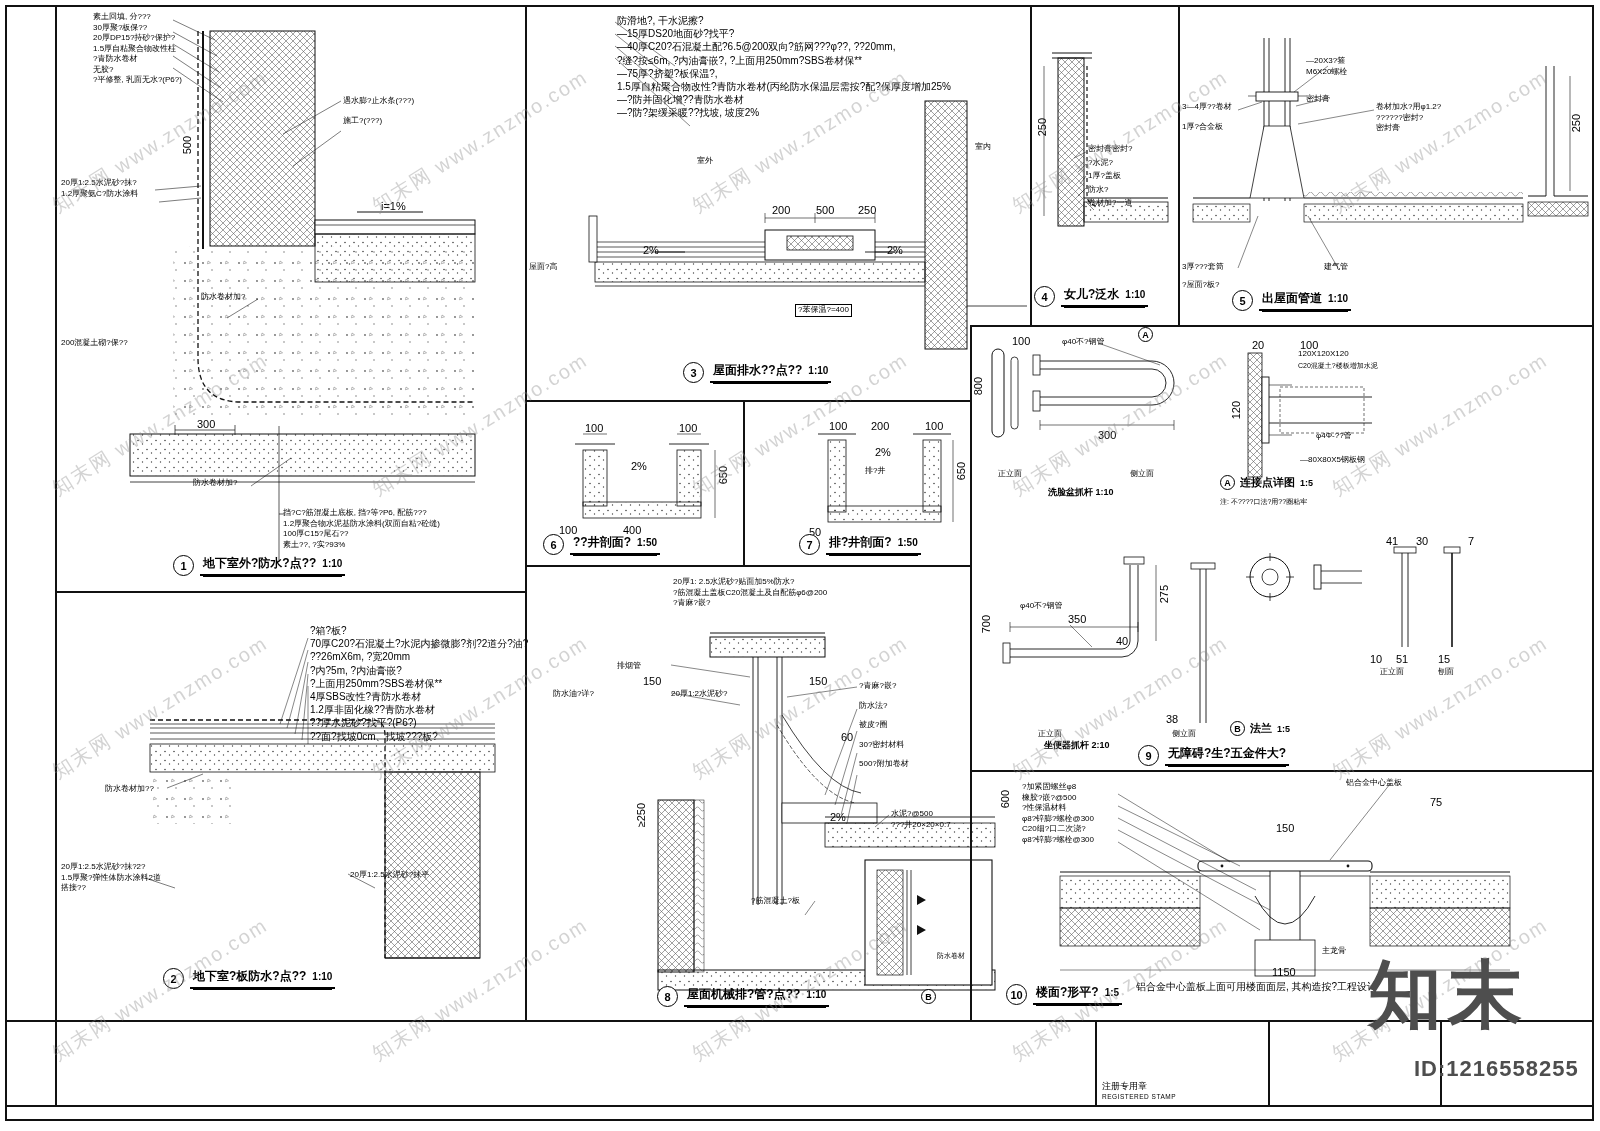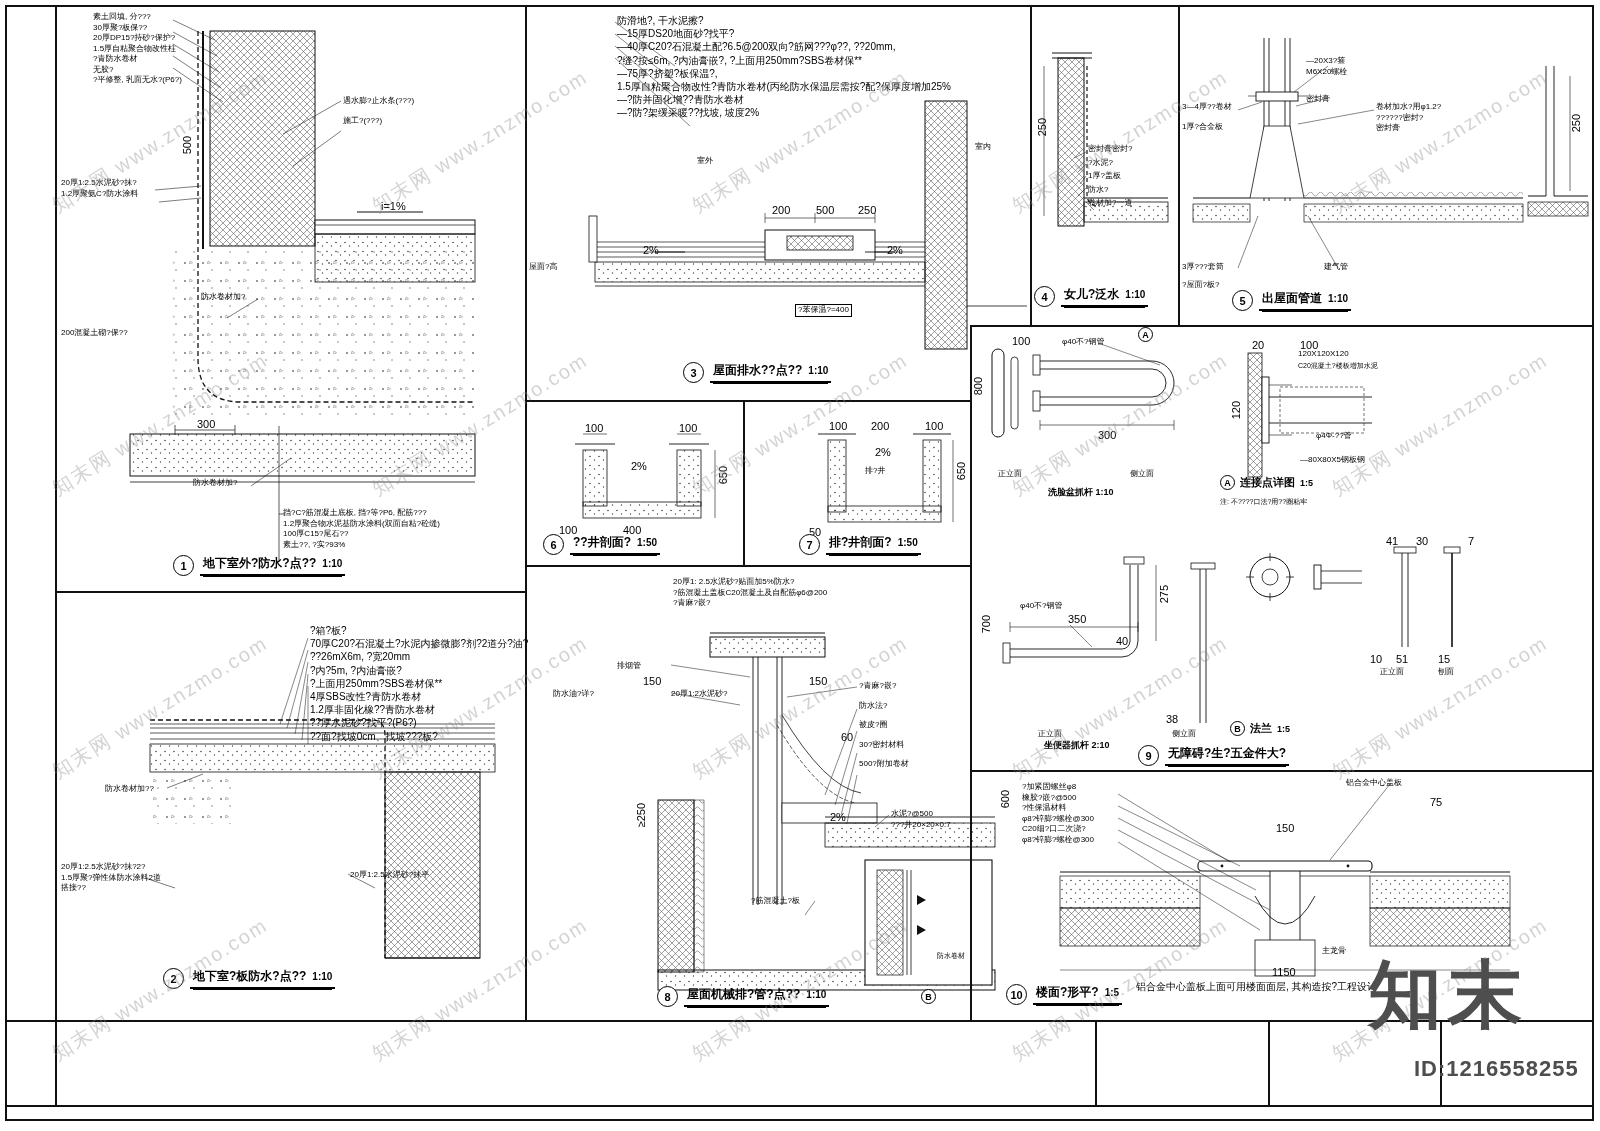--- a/index.html
+++ b/index.html
@@ -105,21 +105,21 @@
       </div>
   <div class="st sp" style="left:288px;top:90px">
         <div class="ln">遇水膨?止水条(???)</div>
         <div class="ln">施工?(???)</div>
       </div>
   <div class="st" style="left:6px;top:172px">
         <div class="ln">20厚1:2.5水泥砂?抹?</div>
         <div class="ln">1.2厚聚氨C?防水涂料</div>
       </div>
   <span class="an" style="left:146px;top:286px">防水卷材加?</span>
-  <span class="an" style="left:6px;top:322px">200混凝土砌?保??</span>
+  <span class="an" style="left:6px;top:332px">200混凝土砌?保??</span>
   <span class="an" style="left:138px;top:472px">防水卷材加?</span>
   <div class="st" style="left:228px;top:502px">
         <div class="ln">挡?C?筋混凝土底板, 挡?等?P6, 配筋???</div>
         <div class="ln">1.2厚聚合物水泥基防水涂料(双面自粘?砼缝)</div>
         <div class="ln">100厚C15?尾石??</div>
         <div class="ln">素土??, ?实?93%</div>
       </div>
   <span class="dim" style="left:142px;top:412px">300</span>
   <span class="dim vdim" style="left:126px;top:130px">500</span>
   <span class="dim" style="left:326px;top:194px">i=1%</span>
@@ -510,20 +510,24 @@
   <span class="dim" style="left:460px;top:26px">75</span>
   <div class="ptitle" style="left:36px;top:214px">
     <div class="numc">10</div>
     <div class="tt">
           <span class="ttx">楼面?形平?</span>
           <span class="tsx">1:5</span>
         </div>
   </div>
 </div>
 
+<div class="cell" style="left:1096px;top:1020px;width:170px;height:84px">
+  <div class="c-cn">注册专用章</div>
+  <div class="c-en">REGISTERED STAMP</div>
+</div>
 
 <div class="logo" style="left:1368px;top:958px">知末</div>
 <div class="sheetid" style="left:1414px;top:1056px">ID:1216558255</div>
 
 <div class="wm">
   <span>知末网 www.znzmo.com</span>
   <span>知末网 www.znzmo.com</span>
   <span>知末网 www.znzmo.com</span>
   <span>知末网 www.znzmo.com</span>
   <span>知末网 www.znzmo.com</span>

